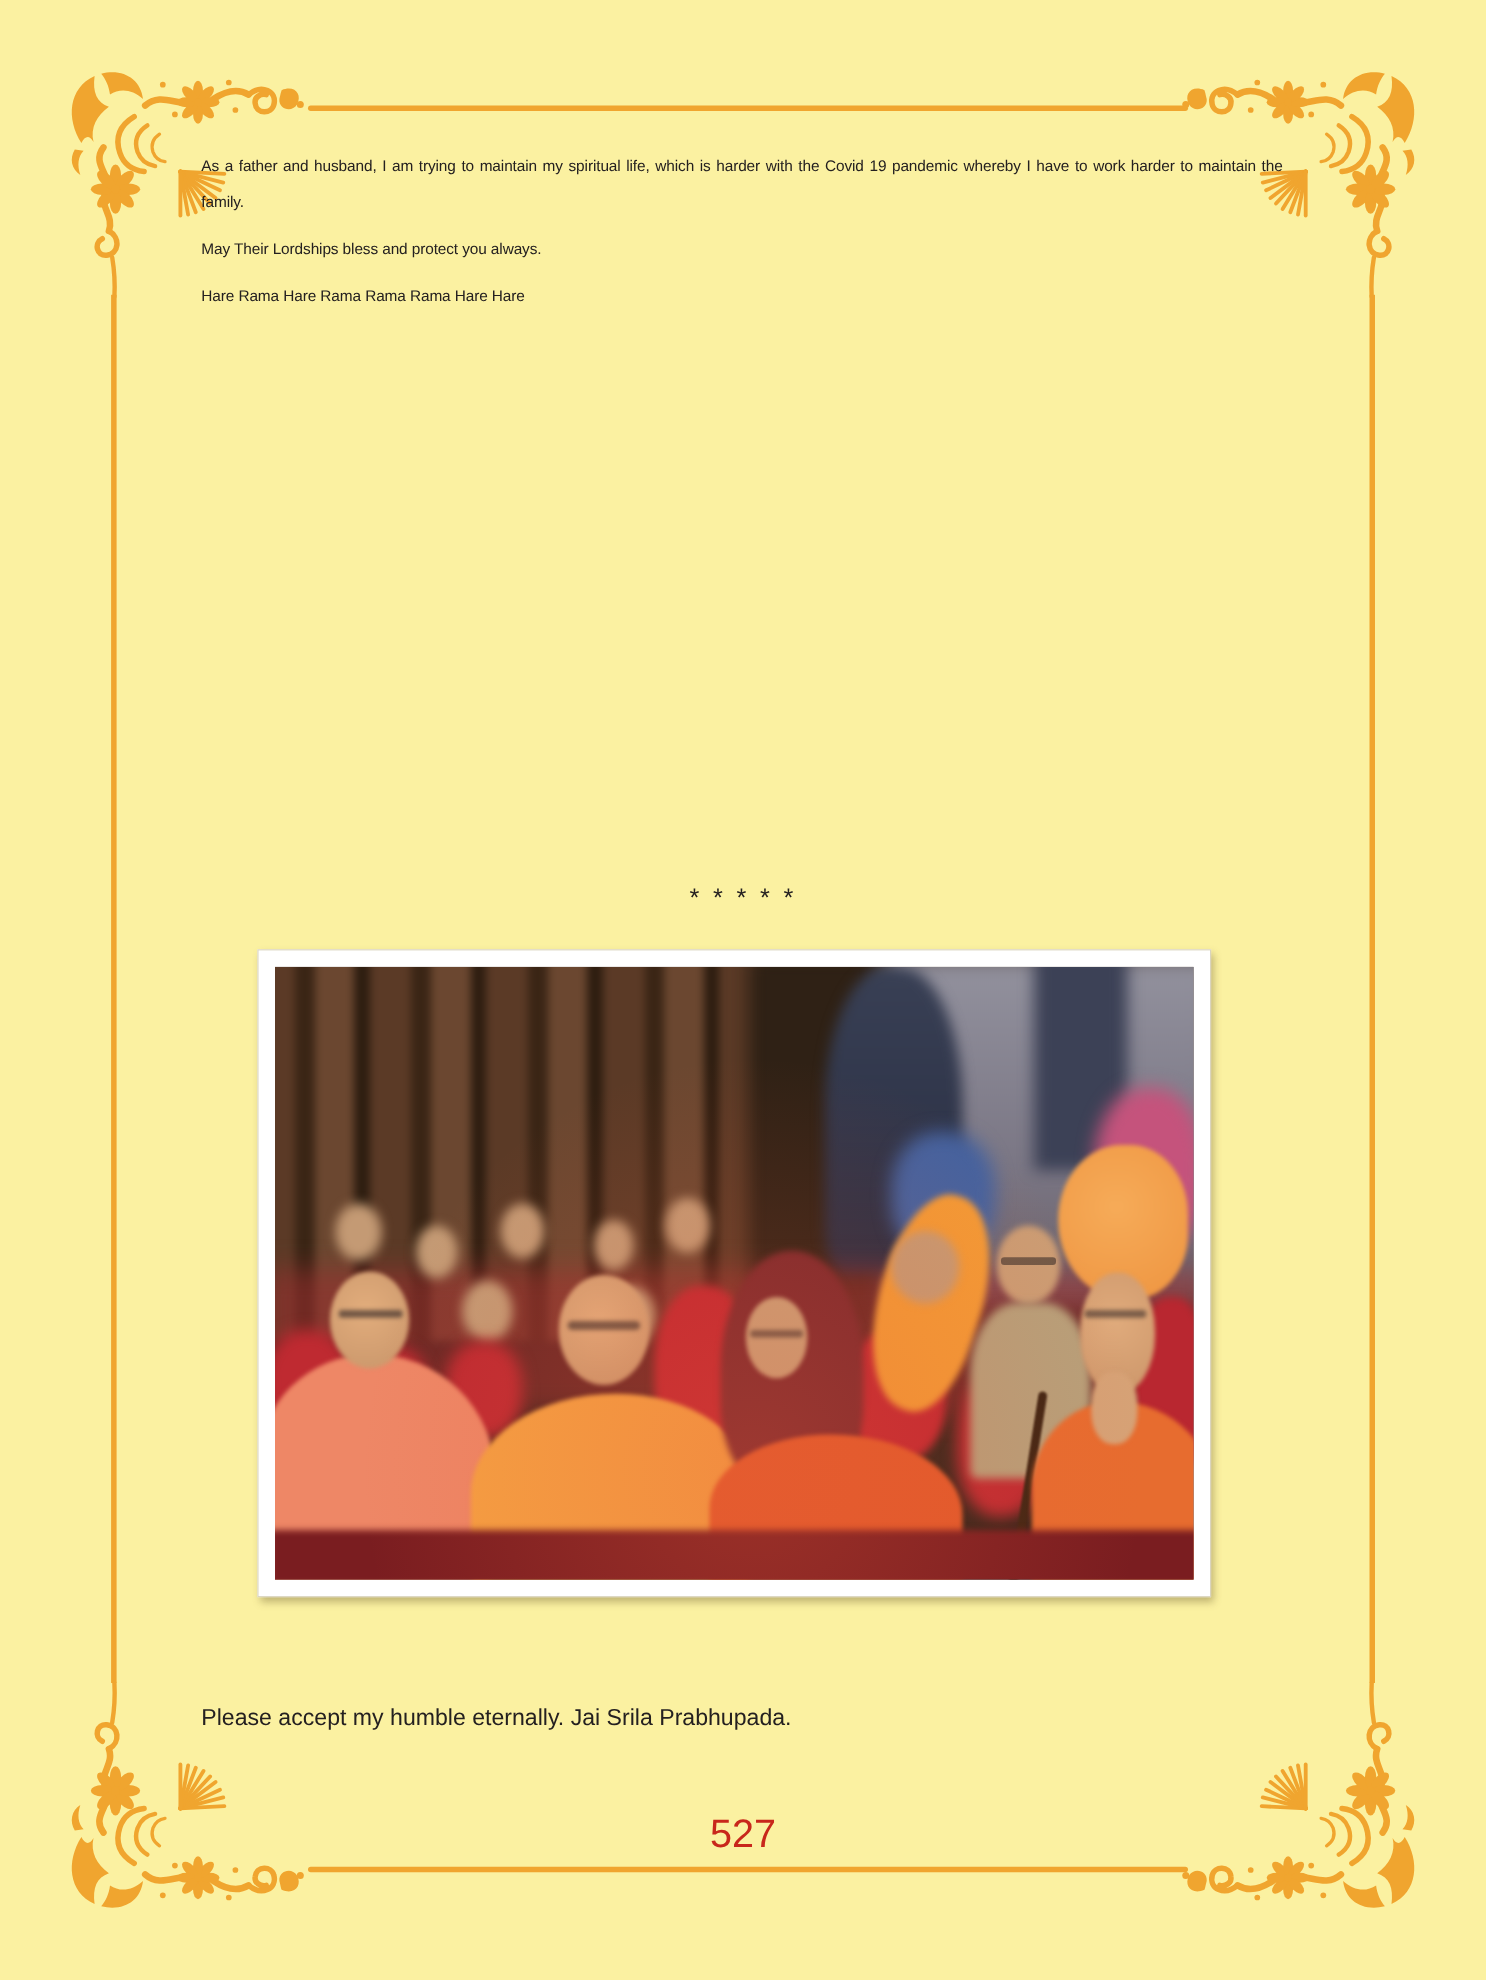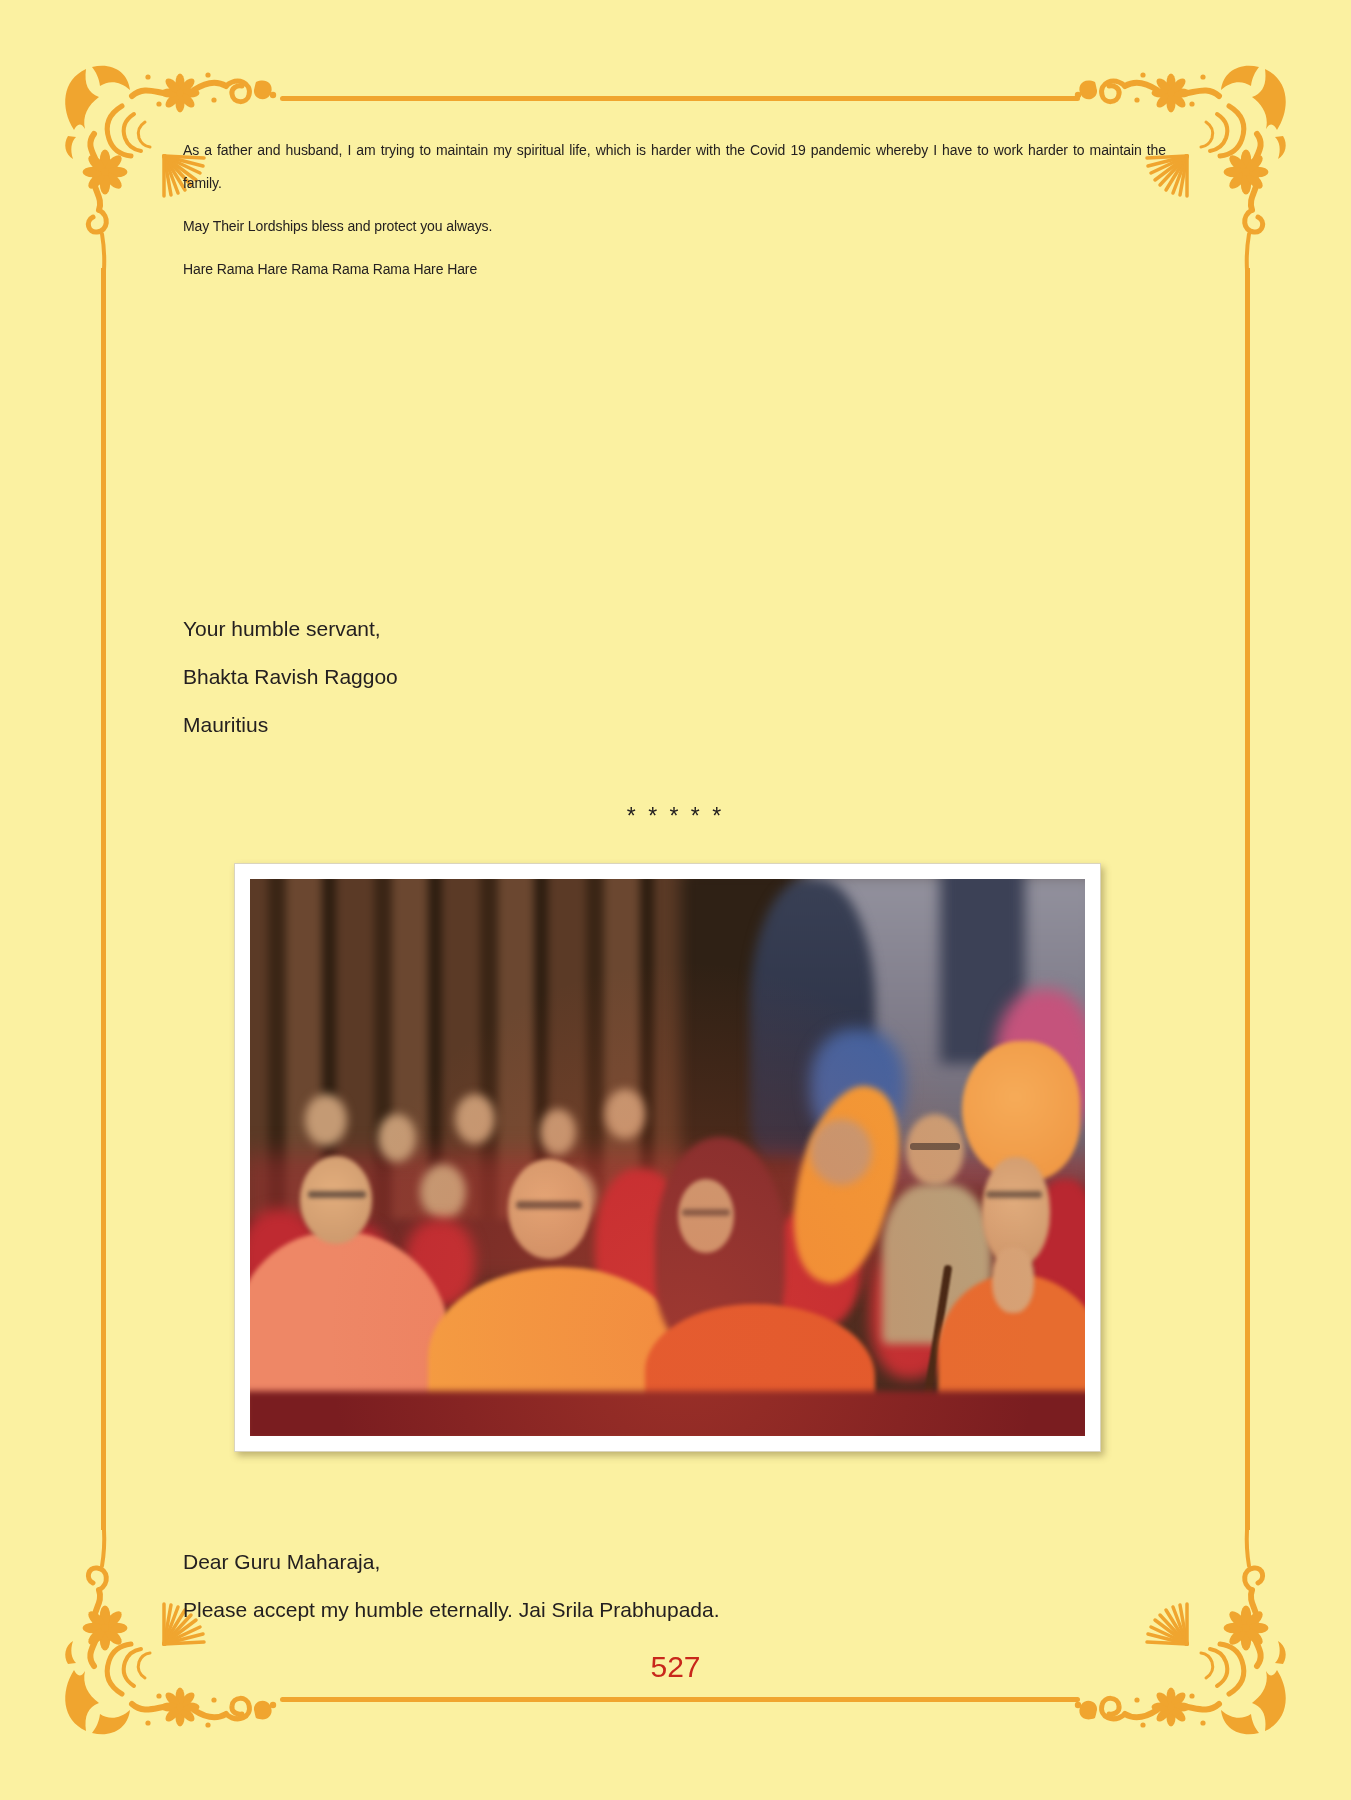--- a/index.html
+++ b/index.html
@@ -22,21 +22,21 @@
   
   .letter{position:absolute; left:183px; top:134px; width:983px;}
   .letter p{margin:0 0 10px 0; font-size:14px; line-height:33px; text-align:justify; letter-spacing:-0.1px;}
   .signature{position:absolute; left:183px; top:612px;}
   .signature p{margin:0 0 15px 0; font-size:21px; line-height:33px;}
   .separator{position:absolute; left:0; right:0; top:800px; text-align:center;
     font-size:23px; line-height:33px; letter-spacing:3px; color:#242020;}
   .closing{position:absolute; left:183px; top:1545px;}
   .closing p{margin:0 0 15px 0; font-size:21px; line-height:33px;}
   .page-number{position:absolute; left:0; right:0; top:1650px; text-align:center;
-    color:#C8271B; font-size:30px; line-height:34px;}
+    color:#C8271B; font-size:36px; line-height:34px;}
   
   .photo-frame{
     position:absolute; left:234px; top:863px; width:835px; height:557px;
     background:#ffffff; padding:15px; margin:0; border:1px solid #DAD4BE;
     box-shadow:3px 4px 7px rgba(120,105,55,.45);
   }
   .photo{position:relative; width:835px; height:557px; overflow:hidden; background:#33231a;}
   .photo .b{position:absolute;}
   .ph-wall{left:-20px; top:-20px; width:470px; height:360px; filter:blur(4px);
     background:repeating-linear-gradient(90deg,#5b3a26 0 38px,#3a2515 38px 56px,#6b4730 56px 92px,#2d1d10 92px 106px);}
@@ -174,25 +174,20 @@
   <div class="rule rule-bottom"></div>
   <div class="rule rule-left"></div>
   <div class="rule rule-right"></div>
 
   <div class="letter">
     <p>As a father and husband, I am trying to maintain my spiritual life, which is harder with the Covid 19 pandemic whereby I have to work harder to maintain the family.</p>
     <p>May Their Lordships bless and protect you always.</p>
     <p>Hare Rama Hare Rama Rama Rama Hare Hare</p>
   </div>
 
-  <div class="signature">
-    <p>Your humble servant,</p>
-    <p>Bhakta Ravish Raggoo</p>
-    <p>Mauritius</p>
-  </div>
 
   <div class="separator">* * * * *</div>
 
   <figure class="photo-frame" role="img" aria-label="Blurred auditorium photo: elderly sannyasis in saffron and orange robes, one with a maroon head scarf and one wearing a saffron turban holding a cane, seated in red theatre seats before a wood-panelled wall with a blurred audience behind">
     <div class="photo">
       <div class="b ph-wall"></div>
       <div class="b ph-wall2"></div>
       <div class="b ph-gray"></div>
       <div class="b ph-stand"></div>
       <div class="b ph-dark2"></div>
@@ -233,19 +228,18 @@
       <div class="b fg m4-turban"></div>
       <div class="b fg m4-face"></div>
       <div class="b fg m4-glasses"></div>
       <div class="b fg m4-hand"></div>
       <div class="b ph-floor"></div>
       <div class="b ph-glow"></div>
     </div>
   </figure>
 
   <div class="closing">
-    <p>Dear Guru Maharaja,</p>
     <p>Please accept my humble eternally. Jai Srila Prabhupada.</p>
   </div>
 
   <div class="page-number">527</div>
 
 </div>
 
 </body></html>

